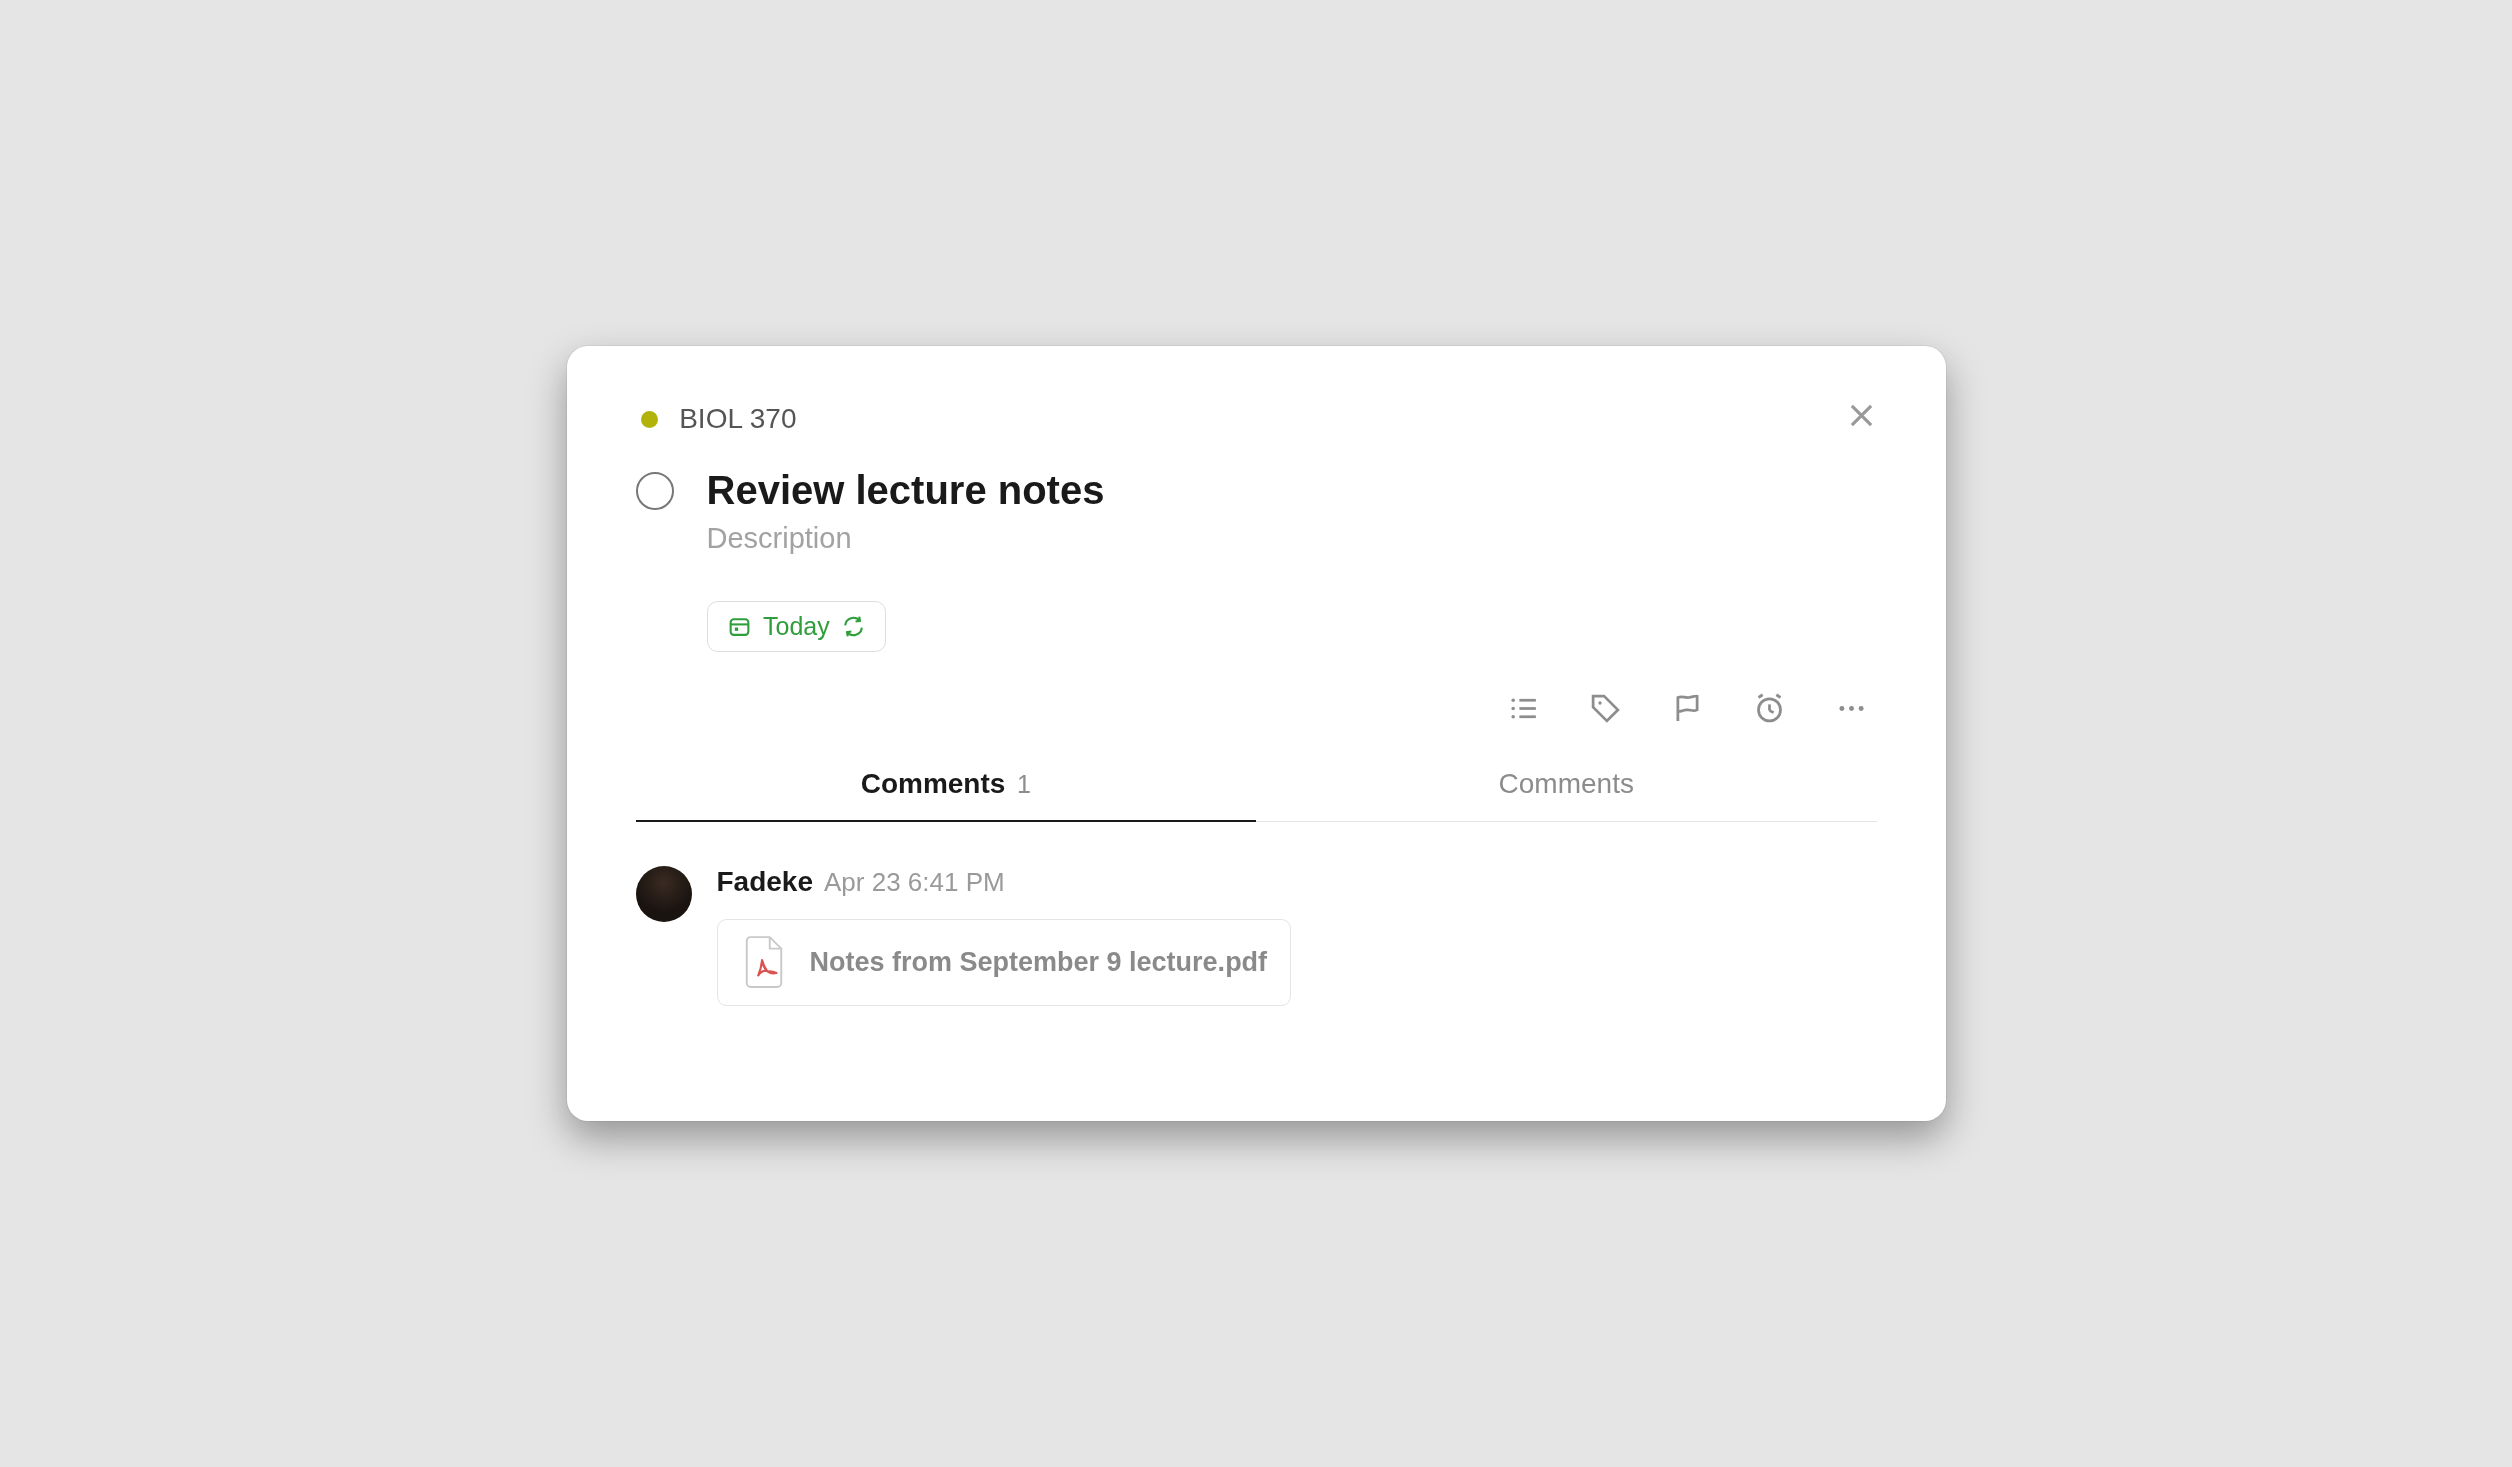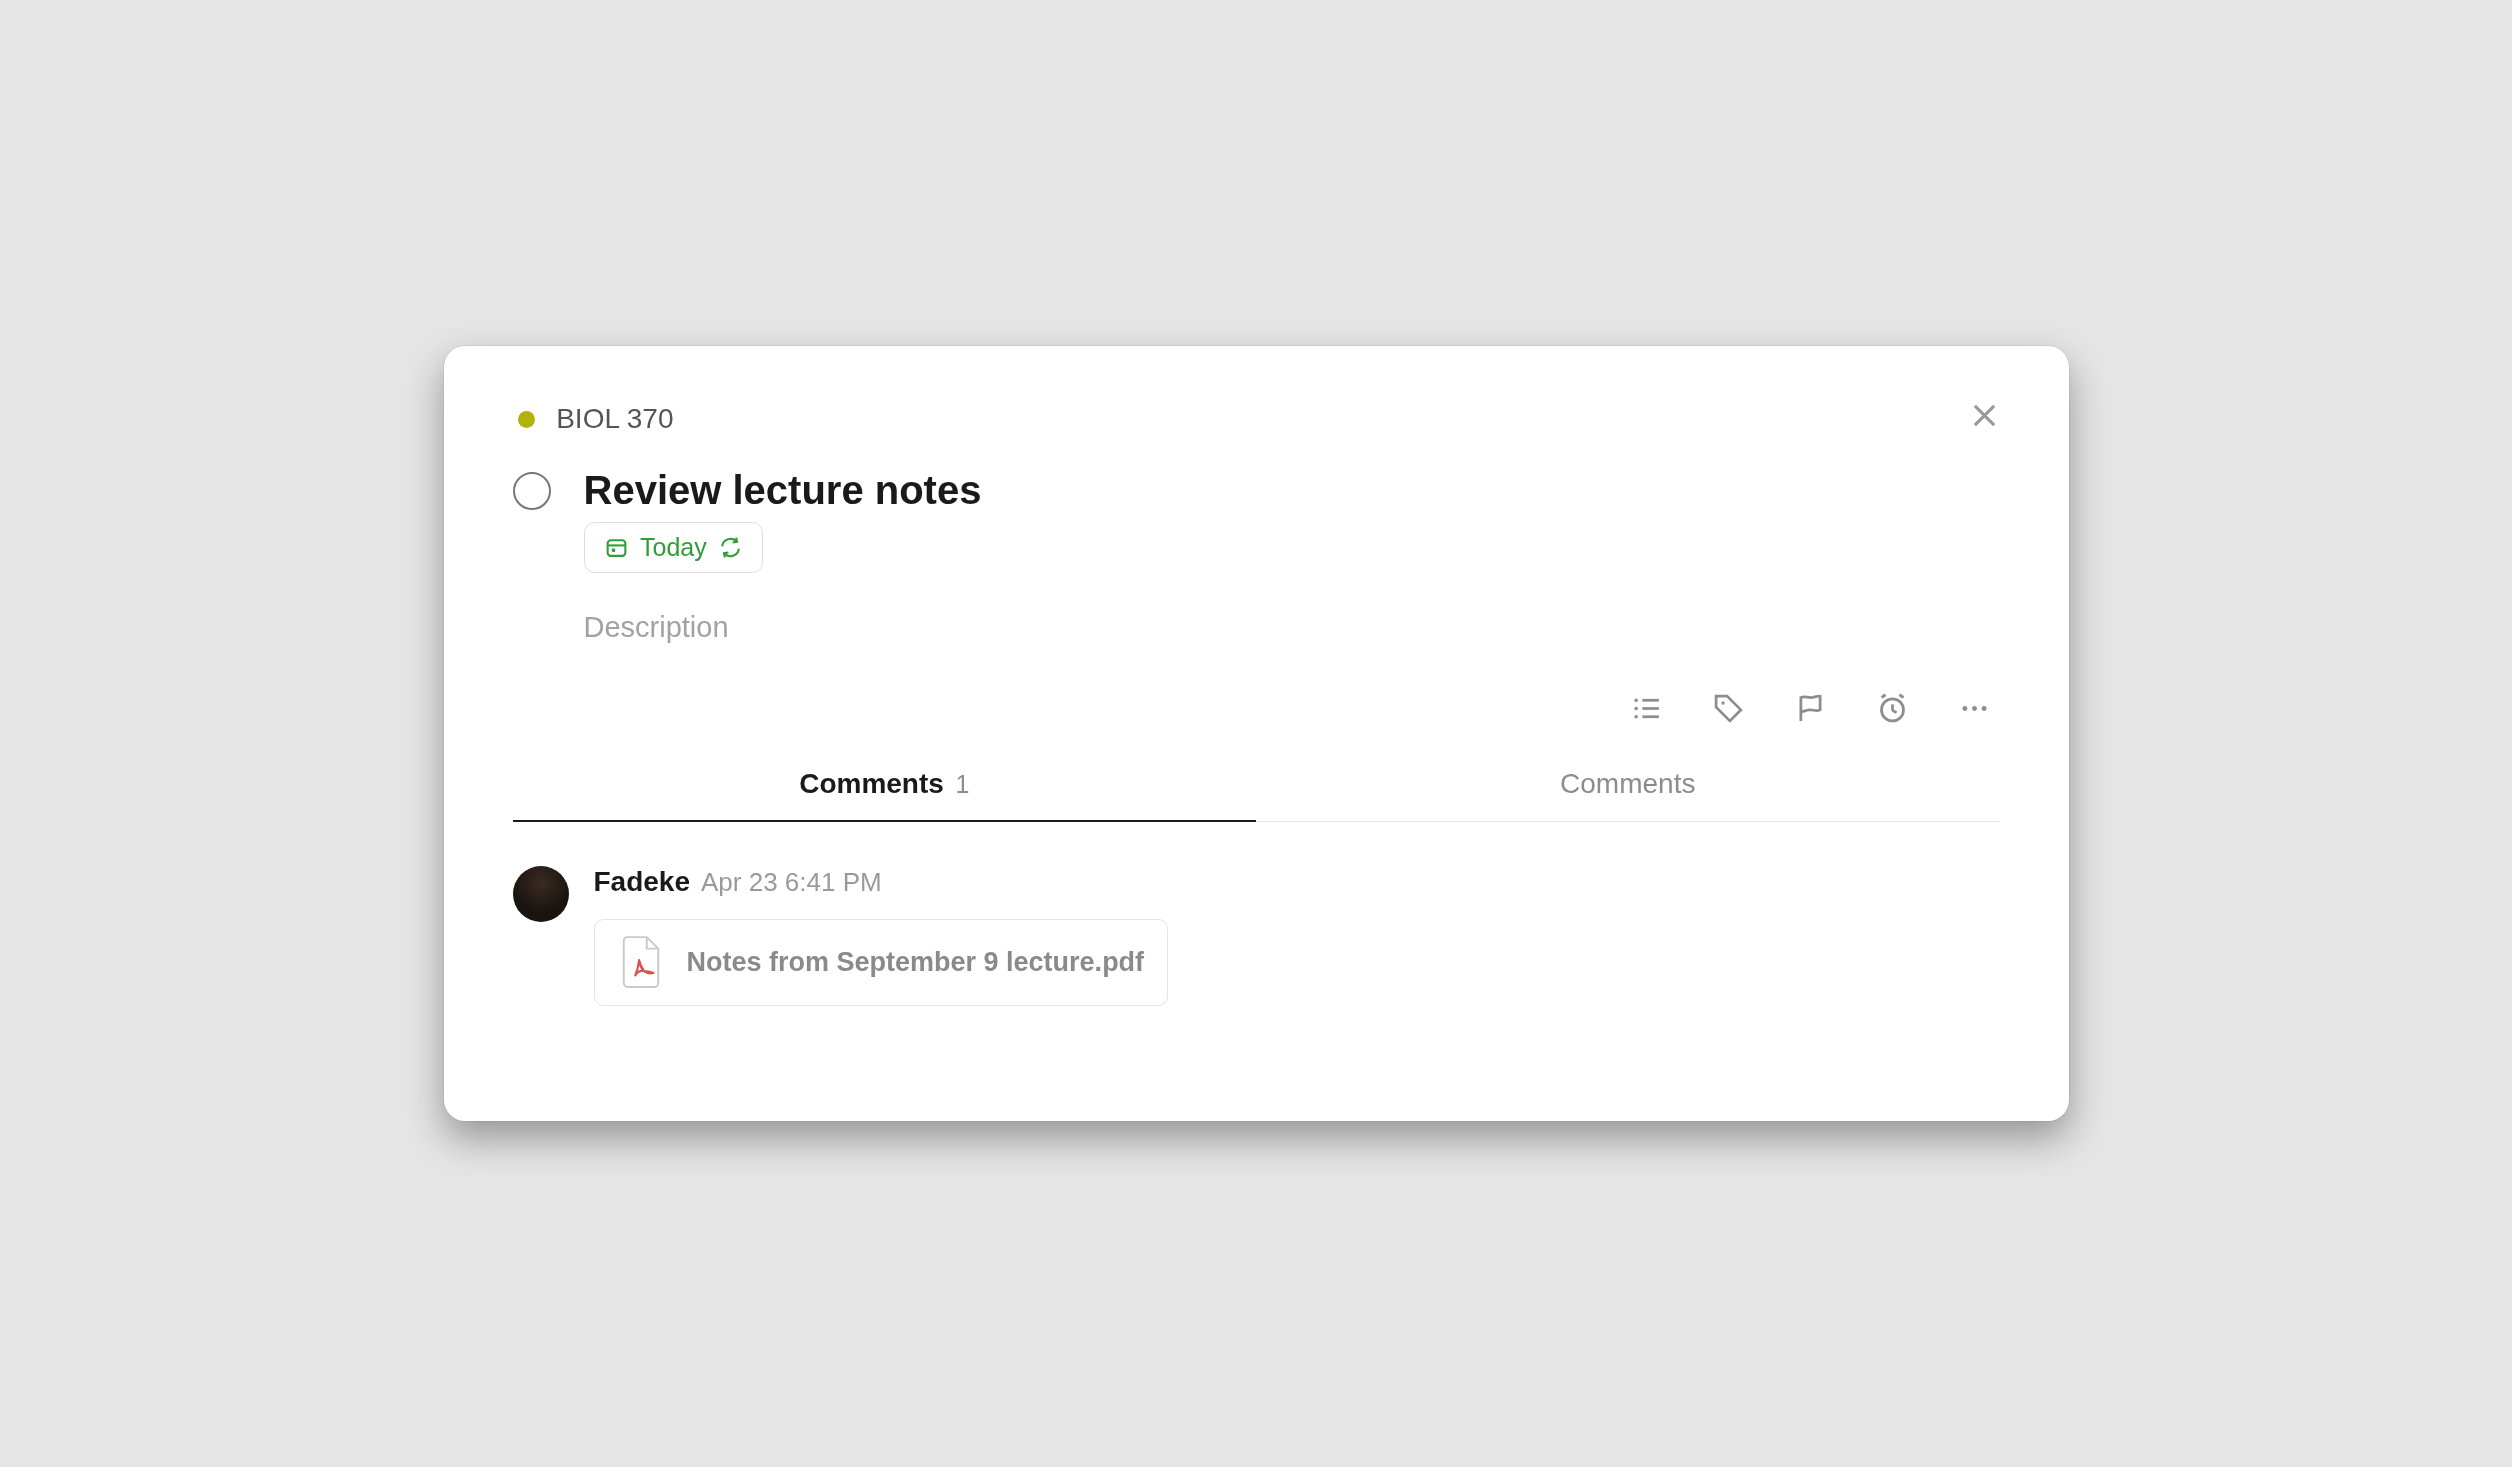--- a/index.html
+++ b/index.html
@@ -6,21 +6,21 @@
     html, body { width: 100%; height: 100%; }
     body {
       font-family: -apple-system, BlinkMacSystemFont, "Segoe UI", Helvetica, Arial, sans-serif;
       background: #e5e5e5;
       display: flex;
       align-items: center;
       justify-content: center;
       padding: 19px;
     }
     .card {
-      width: 1625px;
+      width: 1379px;
       max-width: 100%;
       background: #fff;
       border-radius: 21px;
       box-shadow: 0 17px 38px rgba(0,0,0,.35), 0 0 0 1px rgba(0,0,0,.05);
       padding: 57px 69px 115px 69px;
       position: relative;
     }
 
     
     .header-row {
@@ -208,38 +208,38 @@
     <svg viewBox="0 0 24 24">
         <path d="M5 5l14 14M19 5L5 19"></path>
       </svg>
   </button>
 
   <div class="title-row">
     <button class="complete-circle"></button>
     <div class="task-title">Review lecture notes</div>
   </div>
 
+  <div class="indent description">Description</div>
+
   <div class="indent chip-row">
     <div class="chip">
       <svg viewBox="0 0 24 24">
         <rect x="3.5" y="5" width="17" height="15" rx="3"></rect>
         <line x1="3.5" y1="10" x2="20.5" y2="10"></line>
         <rect x="7.5" y="13" width="3.2" height="3.2" fill="#2f9e3a" stroke="none"></rect>
       </svg>
       <span>Today</span>
       <svg viewBox="0 0 24 24">
         <path d="M4 11a8 8 0 0 1 14-4.5"></path>
         <polyline points="17.5 2.5 18.2 6.6 14 7.2"></polyline>
         <path d="M20 13a8 8 0 0 1-14 4.5"></path>
         <polyline points="6.5 21.5 5.8 17.4 10 16.8"></polyline>
       </svg>
     </div>
   </div>
-
-  <div class="indent description">Description</div>
 
   <div class="actions-row">
     <button class="action-btn">
       <svg viewBox="0 0 24 24">
         <circle cx="4.5" cy="6" r="1.3" fill="currentColor" stroke="none"></circle>
         <line x1="9" y1="6" x2="21" y2="6"></line>
         <circle cx="4.5" cy="12" r="1.3" fill="currentColor" stroke="none"></circle>
         <line x1="9" y1="12" x2="21" y2="12"></line>
         <circle cx="4.5" cy="18" r="1.3" fill="currentColor" stroke="none"></circle>
         <line x1="9" y1="18" x2="21" y2="18"></line>

